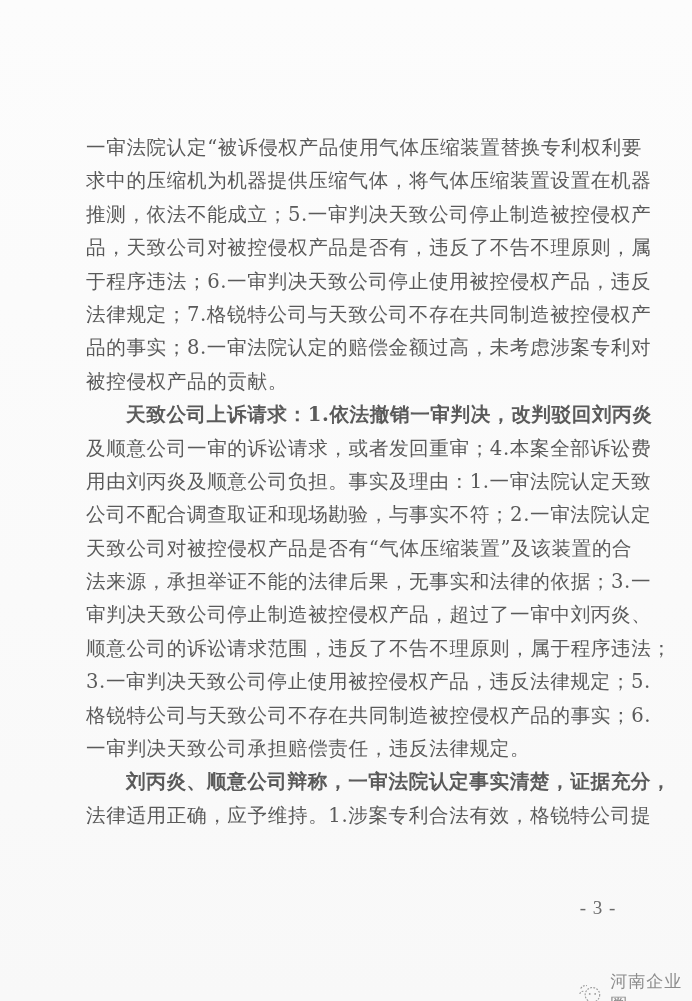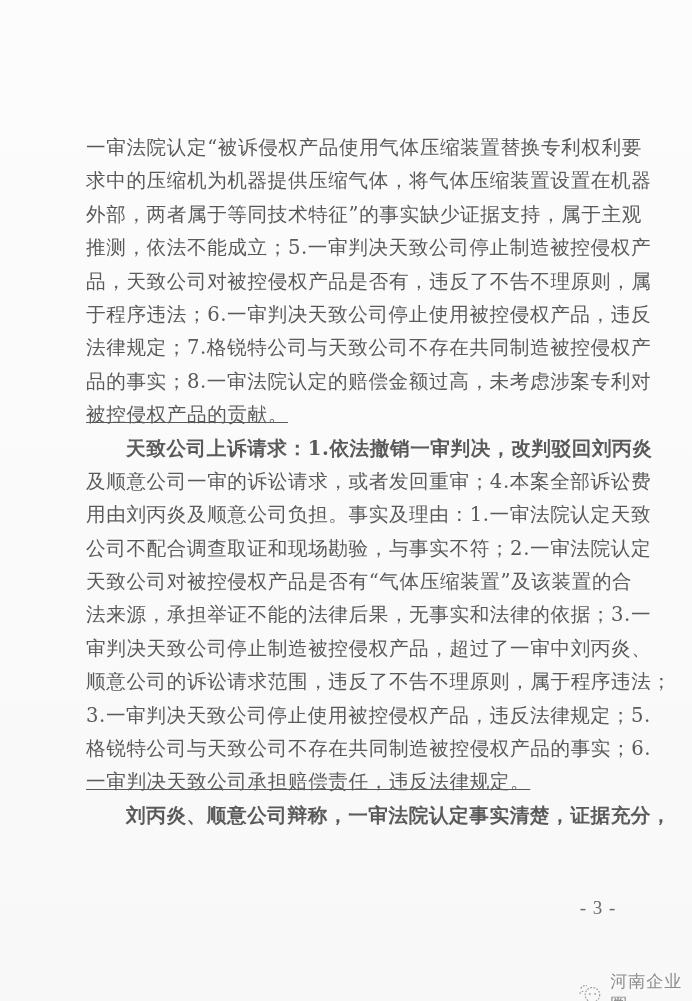--- a/index.html
+++ b/index.html
@@ -32,21 +32,20 @@
   .line {
     height: 33.4px;
     line-height: 33.4px;
     white-space: nowrap;
     overflow: visible;
     text-align: justify;
     text-align-last: justify;
   }
   .line.last {
     text-align-last: left;
-    text-decoration: underline;
   }
   .line.indent {
     padding-left: 40px;
     font-weight: bold;
   }
   .page-number {
     position: absolute;
     left: 548px;
     top: 897px;
     width: 100px;
@@ -81,21 +80,20 @@
 </head>
 <body>
 
 <div class="page">
 
   <div class="body-text">
 
     <div class="paragraph">
       <div class="line">一审法院认定“被诉侵权产品使用气体压缩装置替换专利权利要</div>
       <div class="line">求中的压缩机为机器提供压缩气体，将气体压缩装置设置在机器</div>
-      <div class="line">外部，两者属于等同技术特征”的事实缺少证据支持，属于主观</div>
       <div class="line">推测，依法不能成立；5.一审判决天致公司停止制造被控侵权产</div>
       <div class="line">品，天致公司对被控侵权产品是否有，违反了不告不理原则，属</div>
       <div class="line">于程序违法；6.一审判决天致公司停止使用被控侵权产品，违反</div>
       <div class="line">法律规定；7.格锐特公司与天致公司不存在共同制造被控侵权产</div>
       <div class="line">品的事实；8.一审法院认定的赔偿金额过高，未考虑涉案专利对</div>
       <div class="line last">被控侵权产品的贡献。</div>
     </div>
 
     <div class="paragraph">
       <div class="line indent">天致公司上诉请求：1.依法撤销一审判决，改判驳回刘丙炎</div>
@@ -106,20 +104,21 @@
       <div class="line">法来源，承担举证不能的法律后果，无事实和法律的依据；3.一</div>
       <div class="line">审判决天致公司停止制造被控侵权产品，超过了一审中刘丙炎、</div>
       <div class="line">顺意公司的诉讼请求范围，违反了不告不理原则，属于程序违法；</div>
       <div class="line">3.一审判决天致公司停止使用被控侵权产品，违反法律规定；5.</div>
       <div class="line">格锐特公司与天致公司不存在共同制造被控侵权产品的事实；6.</div>
       <div class="line last">一审判决天致公司承担赔偿责任，违反法律规定。</div>
     </div>
 
     <div class="paragraph">
       <div class="line indent">刘丙炎、顺意公司辩称，一审法院认定事实清楚，证据充分，</div>
+      <div class="line">法律适用正确，应予维持。1.涉案专利合法有效，格锐特公司提</div>
     </div>
 
   </div>
 
   <div class="page-number">- 3 -</div>
 
   <div class="watermark">
     <svg class="wm-icon" viewBox="0 0 30 26">
       <g fill="none" stroke="#9a9a9a" stroke-width="1.2" stroke-dasharray="2 1.5">
         <circle cx="17" cy="15" r="8"></circle>

